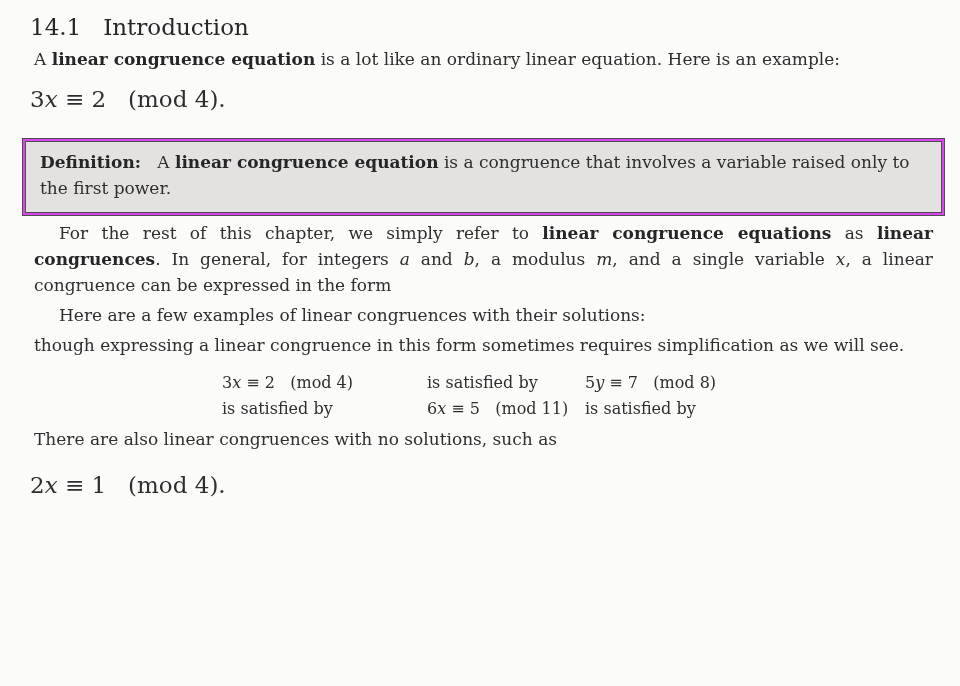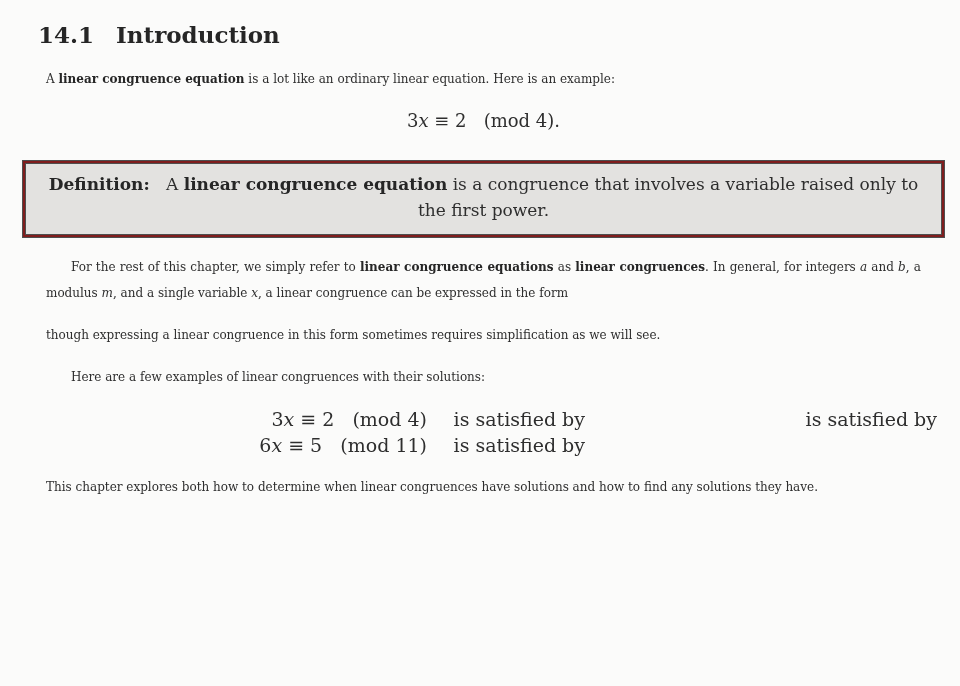--- a/index.html
+++ b/index.html
@@ -10,68 +10,66 @@
     font-family: "DejaVu Serif", "Liberation Serif", serif;
     color: #2e2e2e;
   }
   .page {
     box-sizing: border-box;
     width: 960px; height: 686px;
     padding: 12px 23px 0 30px;
   }
   .section-heading {
     font-size: 23px;
-    font-weight: bold;
+    font-weight: normal;
     color: #262626;
     line-height: 30px;
-    margin: 8px;
+    margin: 0;
   }
   .section-heading .sec-num { margin-right: 22px; }
   p.body-text {
-    font-size: 12px;
+    font-size: 17px;
     line-height: 26px;
-    margin: 16px;
+    margin: 4px;
     text-align: justify;
   }
   p.indent { text-indent: 25px; }
   .seg-b { font-weight: bold; color: #262626; }
   .seg-i { font-style: italic; }
   .equation-line {
-    text-align: center;
-    font-size: 18px;
+    text-align: left;
+    font-size: 23px;
     line-height: 26px;
   }
   .eq { white-space: pre; }
   .mt-intro   { margin-top: 34px; }
   .mt-eq1     { margin-top: 14px; }
   .definition-box {
     margin: 26px -8px 0 -8px;
     border: 1px solid #4e4e4e;
     padding: 2px;
-    background: #7f1d1d;
-    text-align: center;
+    background: #d946ef;
   }
   .definition-box .inner {
     border: 1px solid #4e4e4e;
     background: #e3e2e0;
     padding: 7px 14px 11px 14px;
     font-size: 17px;
     line-height: 26px;
   }
   .mt-general { margin-top: 14px; }
   .mt-eq2     { margin-top: 6px; }
   .mt-though  { margin-top: 10px; }
   .mt-here    { margin-top: 10px; }
   .examples-table {
     margin: 12px 0 0 192px;
     display: grid;
     grid-template-columns: 205px 158px auto;
-    font-size: 19px;
+    font-size: 16px;
     line-height: 26px;
-    text-align: right;
   }
   .examples-table .cell { white-space: pre; }
   .mt-nosol   { margin-top: 16px; }
   .mt-eq3     { margin-top: 20px; }
   .mt-closing { margin-top: 16px; }
 </style>
 </head>
 <body>
 
 <div class="page">
@@ -86,31 +84,35 @@
 
   <div class="definition-box">
     <div class="inner">
       <span><span class="seg-b">Definition:</span><span>&nbsp;&nbsp; A </span><span class="seg-b">linear congruence equation</span><span> is a congruence that involves a variable raised only to the first power.</span></span>
     </div>
   </div>
 
   <p class="body-text indent mt-general"><span>For the rest of this chapter, we simply refer to </span><span class="seg-b">linear congruence equations</span><span> as </span><span class="seg-b">linear congruences</span><span>. In general, for integers </span><span class="seg-i">a</span><span> and </span><span class="seg-i">b</span><span>, a modulus </span><span class="seg-i">m</span><span>, and a single variable </span><span class="seg-i">x</span><span>, a linear congruence can be expressed in the form</span></p>
 
 
+  <p class="body-text indent mt-here"><span>Here are a few examples of linear congruences with their solutions:</span></p>
+
   <p class="body-text mt-though"><span>though expressing a linear congruence in this form sometimes requires simplification as we will see.</span></p>
-
-  <p class="body-text indent mt-here"><span>Here are a few examples of linear congruences with their solutions:</span></p>
 
   <div class="examples-table">
     <span class="cell"><span>3</span><span class="seg-i">x</span><span> ≡ 2   (mod 4)</span></span>
     <span class="cell">is satisfied by</span>
 
+    <span class="cell"><span>5</span><span class="seg-i">y</span><span> ≡ 7   (mod 8)</span></span>
     <span class="cell">is satisfied by</span>
 
     <span class="cell"><span>6</span><span class="seg-i">x</span><span> ≡ 5   (mod 11)</span></span>
     <span class="cell">is satisfied by</span>
   </div>
 
+  <p class="body-text mt-nosol"><span>There are also linear congruences with no solutions, such as</span></p>
 
+  <div class="equation-line mt-eq3">
+    <span class="eq"><span>2</span><span class="seg-i">x</span><span> ≡ 1   (mod 4).</span></span>
+  </div>
 
-  <p class="body-text mt-closing"><span>This chapter explores both how to determine when linear congruences have solutions and how to find any solutions they have.</span></p>
 
 </div>
 
 </body></html>

